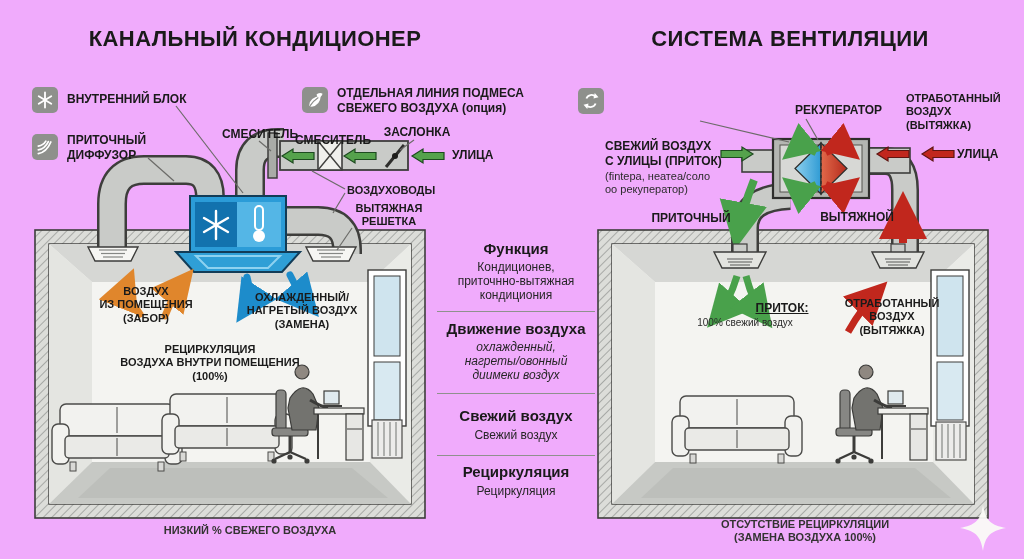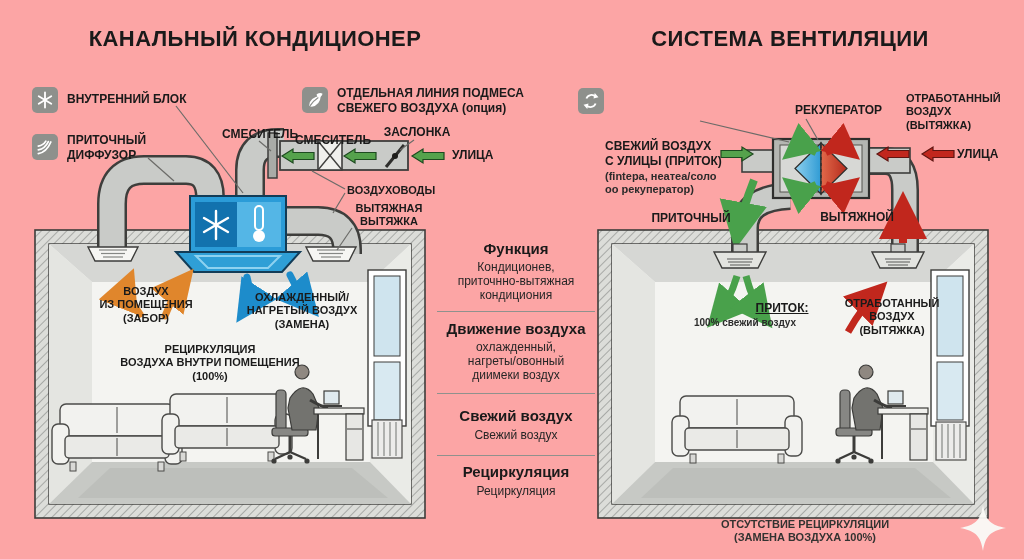--- a/index.html
+++ b/index.html
@@ -1,22 +1,22 @@
 <!DOCTYPE html>
 <html><head>
 <meta charset="utf-8">
 <style>
   html,body{margin:0;padding:0;background:#cfd0cc;}
-  .stage{position:relative;width:1024px;height:559px;background:#fca5a5;overflow:hidden;
+  .stage{position:relative;width:1024px;height:559px;background:#f0abfc;overflow:hidden;
          font-family:"Liberation Sans",sans-serif;color:#1a1a1a;}
   .stage svg.scene{position:absolute;left:0;top:0;}
   .lbl{position:absolute;font-weight:700;font-size:11px;line-height:1.22;white-space:pre-line;z-index:5;}
   .ctr{text-align:center;}
   .ttl{font-size:22px;font-weight:800;letter-spacing:.4px;text-align:center;}
-  .sub{font-weight:700;color:#2b2b2b;}
+  .sub{font-weight:400;color:#2b2b2b;}
   .sz12{font-size:12px;}
   .leg-head{position:absolute;font-size:15px;font-weight:800;text-align:center;white-space:pre-line;z-index:5;}
   .leg-body{position:absolute;font-size:12px;font-weight:400;text-align:center;color:#262626;white-space:pre-line;z-index:5;}
   .divider{position:absolute;height:0;border-top:1px solid #8f918d;z-index:5;}
   .icon-box{position:absolute;width:26px;height:26px;border-radius:5px;background:#8e908c;
             display:flex;align-items:center;justify-content:center;z-index:5;}
   .cap{color:#333331;}
 </style>
 </head>
 <body>
@@ -274,38 +274,39 @@
   </div>
   <div class="lbl sz12" style="left:337px;top:86px;">ОТДЕЛЬНАЯ ЛИНИЯ ПОДМЕСА
 СВЕЖЕГО ВОЗДУХА (опция)</div>
 
   <div class="lbl sz12 ctr" style="left:205px;top:127px;width:110px;">СМЕСИТЕЛЬ</div>
   <div class="lbl sz12 ctr" style="left:283px;top:133px;width:100px;">СМЕСИТЕЛЬ</div>
   <div class="lbl sz12 ctr" style="left:377px;top:125px;width:80px;">ЗАСЛОНКА</div>
   <div class="lbl sz12" style="left:452px;top:148px;">УЛИЦА</div>
   <div class="lbl" style="left:347px;top:184px;">ВОЗДУХОВОДЫ</div>
   <div class="lbl ctr" style="left:345px;top:202px;width:88px;">ВЫТЯЖНАЯ
-ВЫТЯЖКА</div>
+РЕШЕТКА</div>
   <div class="lbl ctr" style="left:86px;top:285px;width:120px;">ВОЗДУХ
 ИЗ ПОМЕЩЕНИЯ
 (ЗАБОР)</div>
   <div class="lbl ctr" style="left:238px;top:291px;width:128px;">ОХЛАЖДЕННЫЙ/
 НАГРЕТЫЙ ВОЗДУХ
 (ЗАМЕНА)</div>
   <div class="lbl ctr" style="left:108px;top:343px;width:204px;">РЕЦИРКУЛЯЦИЯ
 ВОЗДУХА ВНУТРИ ПОМЕЩЕНИЯ
 (100%)</div>
+  <div class="lbl ctr cap" style="left:100px;top:524px;width:300px;">НИЗКИЙ % СВЕЖЕГО ВОЗДУХА</div>
 
   <div class="leg-head" style="left:430px;top:240px;width:172px;">Функция</div>
   <div class="leg-body" style="left:430px;top:260px;width:172px;">Кондиционев,
 приточнно-вытяжная
 кондициония</div>
   <div class="divider" style="left:437px;top:311px;width:158px;"></div>
   <div class="leg-head" style="left:430px;top:320px;width:172px;">Движение воздуха</div>
-  <div class="leg-body" style="left:430px;top:340px;width:172px;">охлажденный,
+  <div class="leg-body" style="left:430px;top:340px;width:172px;font-style:italic;">охлажденный,
 нагреты/овонный
 диимеки воздух</div>
   <div class="divider" style="left:437px;top:393px;width:158px;"></div>
   <div class="leg-head" style="left:430px;top:407px;width:172px;">Свежий воздух</div>
   <div class="leg-body" style="left:430px;top:428px;width:172px;">Свежий воздух</div>
   <div class="divider" style="left:437px;top:455px;width:158px;"></div>
   <div class="leg-head" style="left:430px;top:463px;width:172px;">Рециркуляция</div>
   <div class="leg-body" style="left:430px;top:484px;width:172px;">Рециркуляция</div>
 
   <div class="lbl ttl" style="left:565px;top:26px;width:450px;">СИСТЕМА ВЕНТИЛЯЦИИ</div>

